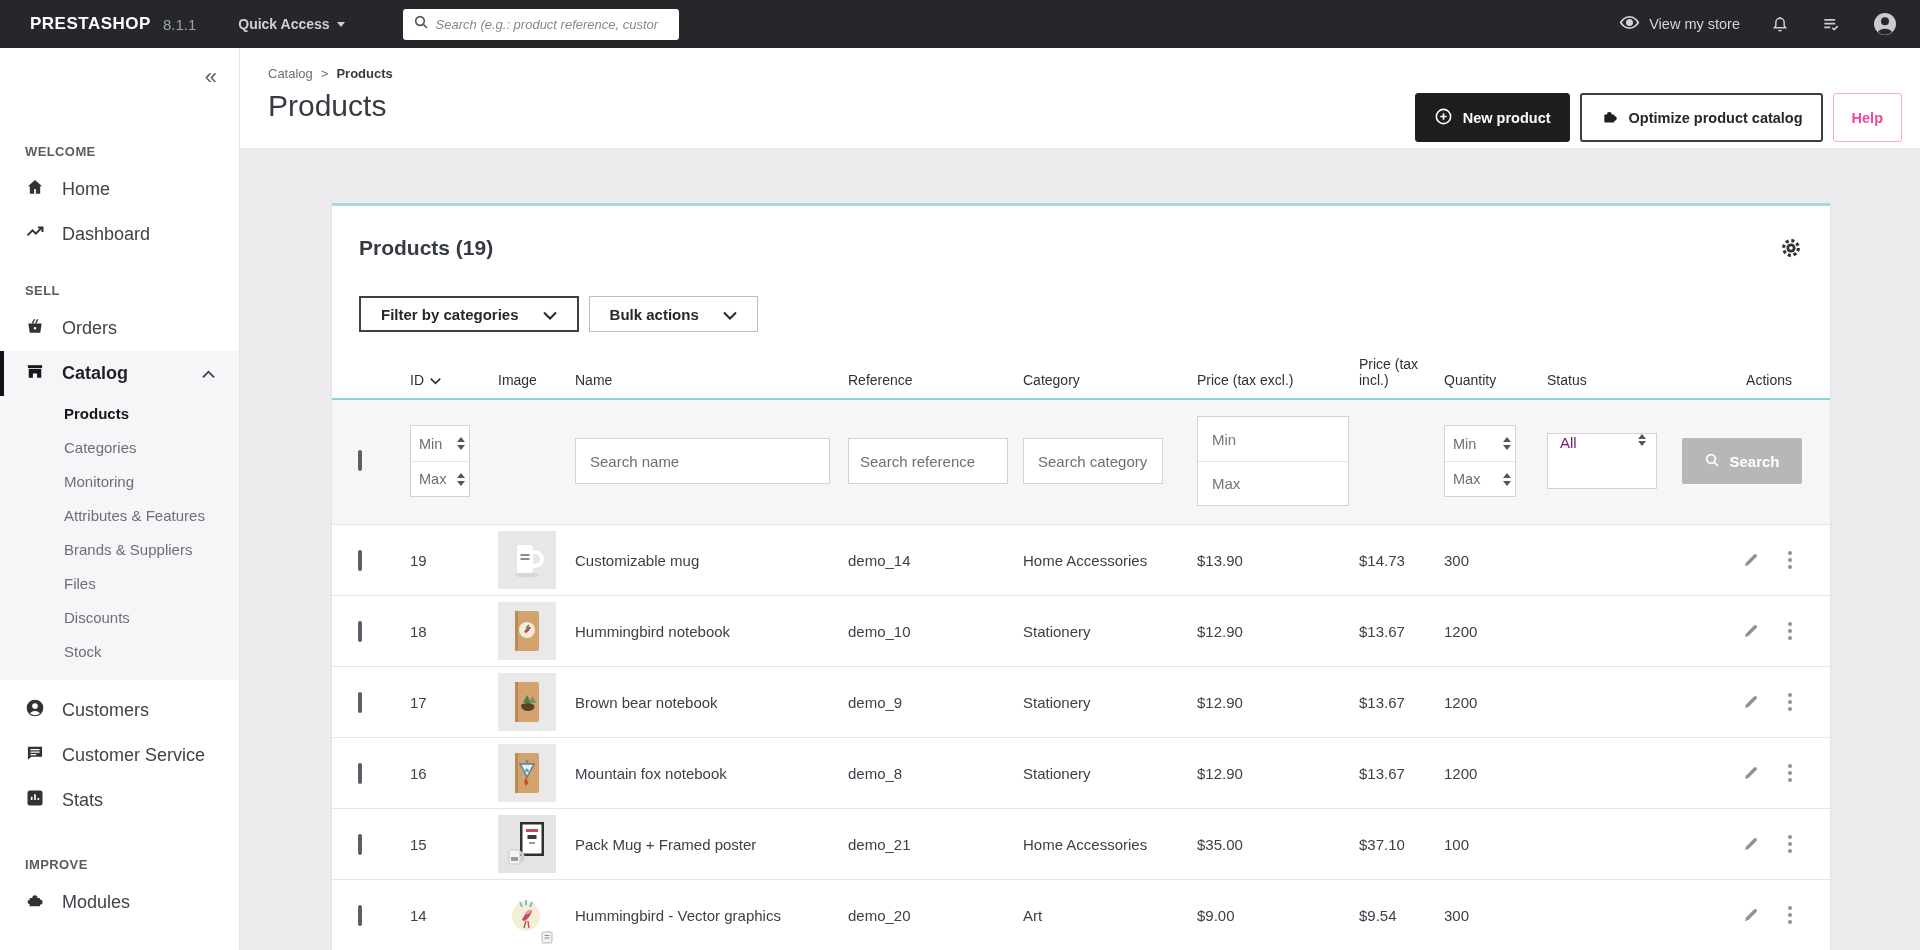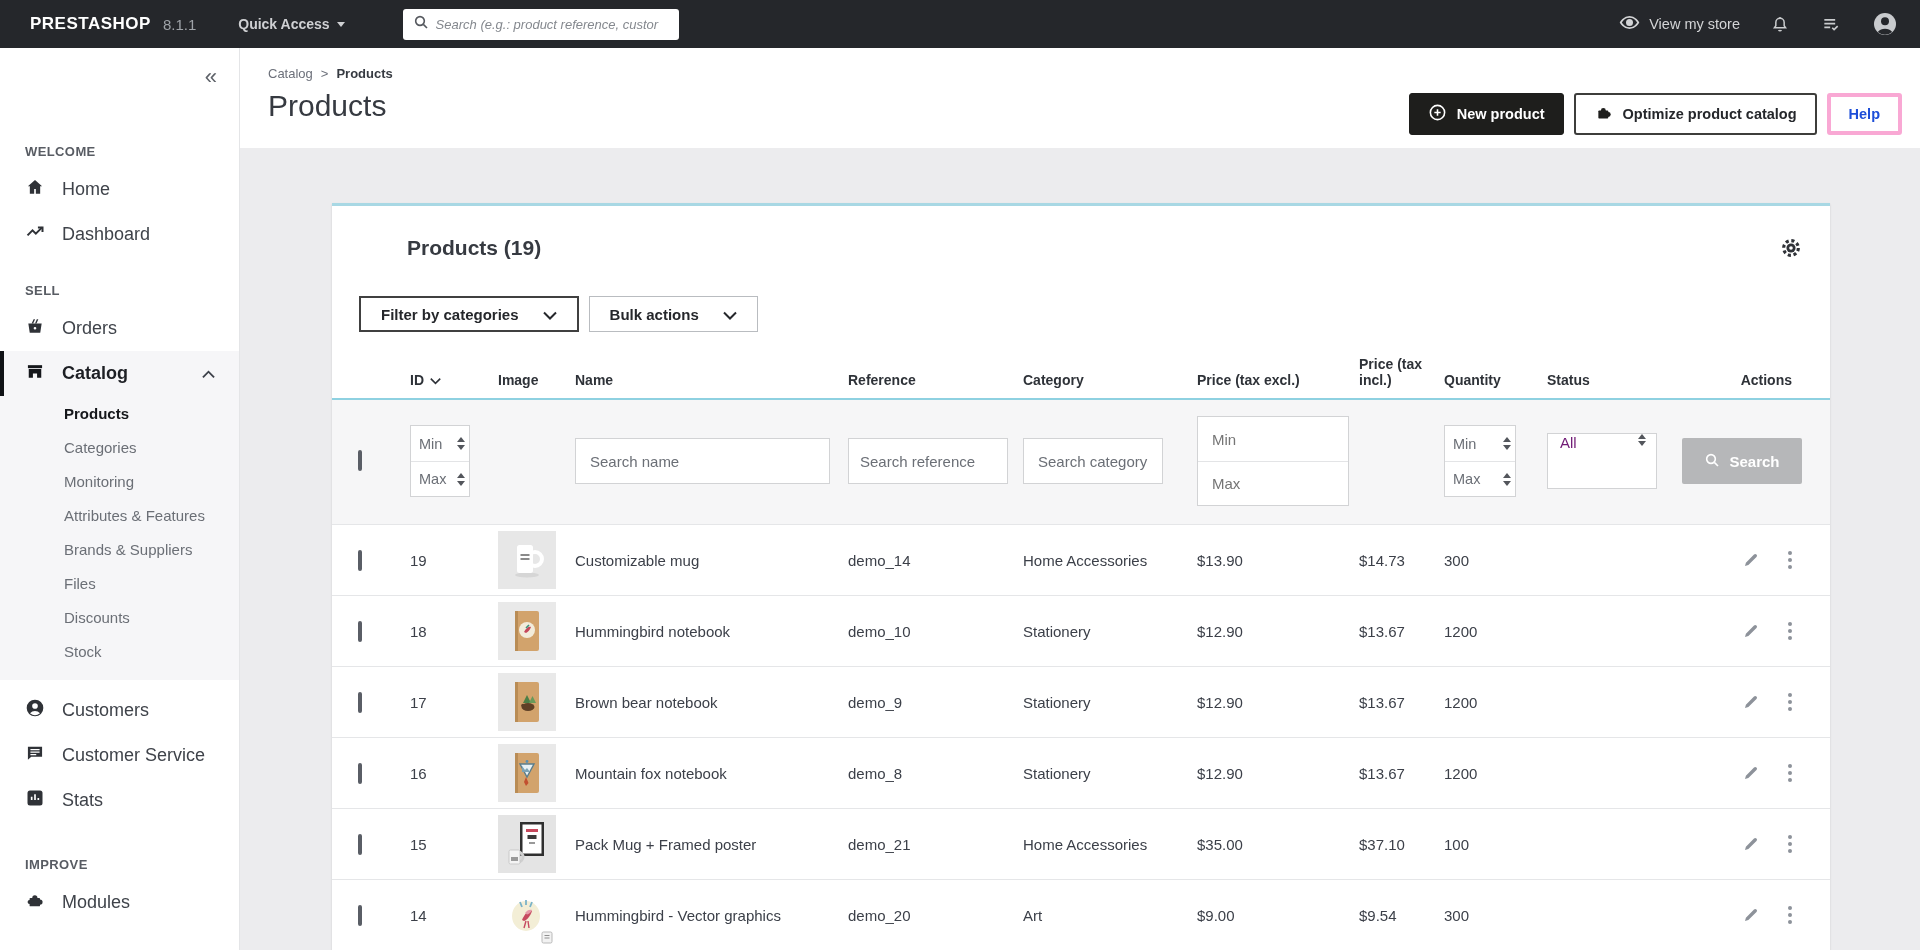--- a/index.html
+++ b/index.html
@@ -34,43 +34,43 @@
   .sb-sub { height:34px; display:flex; align-items:center; padding-left:64px; font-size:15px; color:#6b6f76; cursor:pointer; }
   .sb-sub.active { color:#15171b; font-weight:bold; }
 
   
   .main { position:absolute; left:240px; top:48px; right:0; bottom:0; }
   .page-head { background:#fff; height:100px; position:relative; padding:18px 0 0 28px; }
   .breadcrumb { font-size:13px; color:#6c707a; display:flex; gap:8px; align-items:center; }
   .breadcrumb .bc-current { color:#363a41; font-weight:bold; }
   .page-title { margin-top:8px; font-size:30px; font-weight:500; color:#363a41; }
   .head-actions { position:absolute; right:18px; top:45px; display:flex; gap:10px; }
-  .btn { height:42px; display:inline-flex; align-items:center; gap:10px; font-size:14.5px; font-weight:bold;
+  .btn { height:49px; display:inline-flex; align-items:center; gap:10px; font-size:14.5px; font-weight:bold;
          padding:0 18px; border-radius:3px; cursor:pointer; background:#fff; font-family:"Liberation Sans",sans-serif;justify-content:flex-end; }
   .btn-dark { background:#1e1e1c; color:#fff; border:1px solid #1e1e1c; }
   .btn-outline-dark { border:2px solid #3d3d3b; color:#25272b; }
-  .btn-plain { border:4px solid #f9a8d4; color:#1d4ed8; }
+  .btn-plain { border:1px solid #f9a8d4; color:#ec4899; }
 
   .content { padding:55px 0 0 92px; }
   .panel { width:1498px; background:#fff; border-top:3px solid #a8d8e4; box-shadow:0 1px 2px rgba(0,0,0,.12); padding-bottom:10px; }
-  .panel-head { display:flex; align-items:center; padding:30px 28px 0 27px;margin-left:48px; }
+  .panel-head { display:flex; align-items:center; padding:30px 28px 0 27px; }
   .panel-title { font-size:21px; font-weight:bold; color:#363a41; }
   .panel-gear { margin-left:auto; cursor:pointer; display:flex; }
 
   .toolbar { display:flex; gap:10px; padding:36px 0 24px 27px; }
   .tb-btn { height:36px; display:inline-flex; align-items:center; gap:24px; padding:0 20px; font-size:15px; font-weight:bold;
             color:#25272b; background:#fff; cursor:pointer; }
   .tb-btn.strong { border:2px solid #404040; }
   .tb-btn.light { border:1px solid #b9bcc0; }
 
   
   .grid { display:grid; grid-template-columns:52px 88px 77px 273px 175px 174px 162px 85px 103px 130px 1fr;
           align-items:center; padding:0 26px; }
   .thead { padding-bottom:10px; border-bottom:2px solid #8ed1e1; }
-  .thead .th { font-size:14px; font-weight:bold; color:#2e3238; align-self:end; display:flex; align-items:center; gap:6px; }
+  .thead .th { font-size:14px; font-weight:normal; color:#2e3238; align-self:end; display:flex; align-items:center; gap:6px; }
   .th-actions { justify-content:flex-end; padding-right:12px; }
   .filter-row { background:#f6f6f7; padding-top:16px; padding-bottom:18px; }
   .checkbox { width:20px; height:20px; border:2px solid #5a5e66; border-radius:2px; background:#fff; cursor:pointer; }
   .minmax { width:60px; background:#fff; border:1px solid #d2d3d5; }
   .minmax .cell { height:35px; display:flex; align-items:center; padding:0 4px 0 8px; }
   .minmax .cell + .cell { border-top:1px solid #e3e4e6; }
   .minmax input { width:100%; min-width:0; border:0; outline:0; font-size:14.5px; color:#3c4049; background:transparent; font-family:"Liberation Sans",sans-serif; }
   .minmax input::placeholder, .f-input::placeholder { color:#6b6f76; }
   .spinners { display:flex; flex-direction:column; gap:3px; }
   .sp-up { width:0;height:0;border-left:4px solid transparent;border-right:4px solid transparent;border-bottom:5px solid #53565c; }

